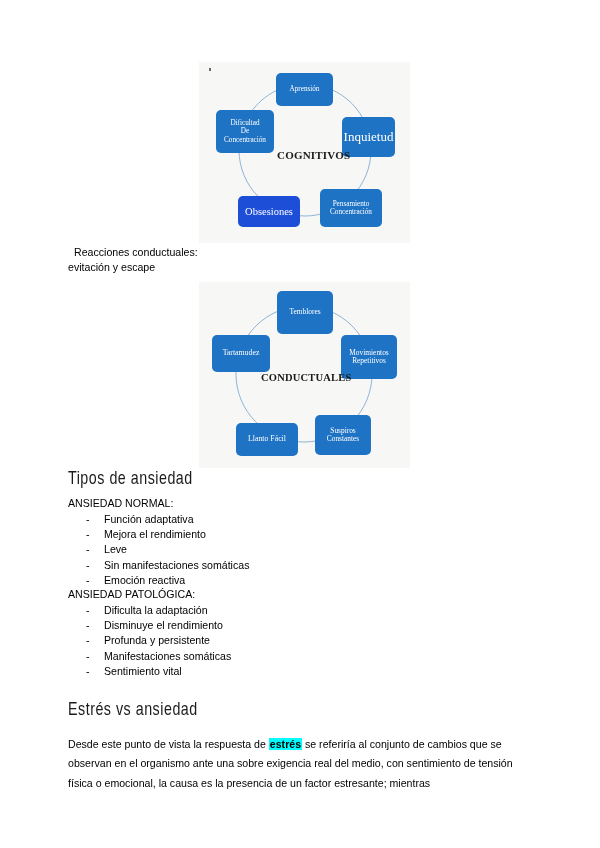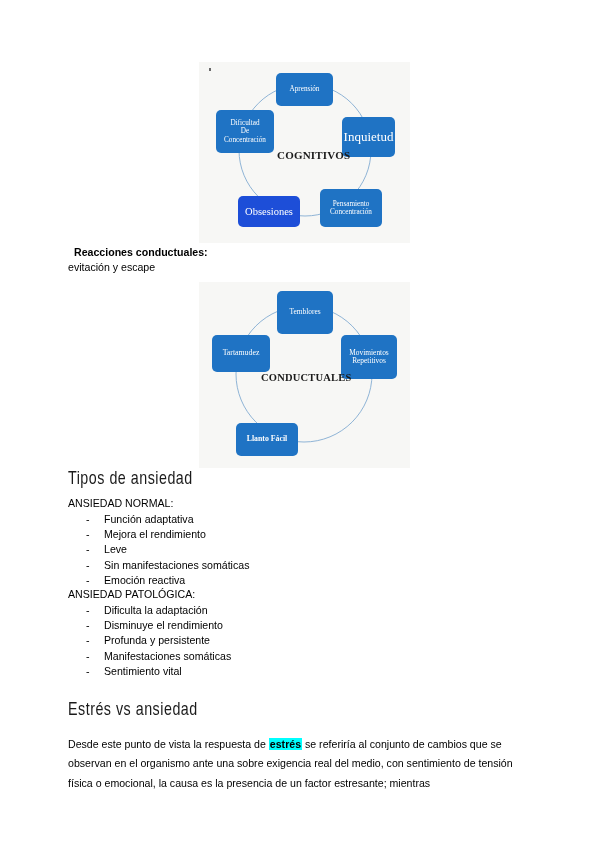--- a/index.html
+++ b/index.html
@@ -98,21 +98,21 @@
   #con-center  { left: 62px;  top: 90px;  font-size: 10.5px; }
 
   
   .txt {
     position: absolute;
     font-family: "Liberation Sans", sans-serif;
     font-size: 10.6px;
     color: #000;
     white-space: nowrap;
   }
-  .bold { font-weight: bold; padding-left: 6px; }
+  .bold { font-weight: normal; padding-left: 6px; }
 
   .display-heading {
     position: absolute;
     font-family: "Liberation Sans Narrow", "Liberation Sans", sans-serif;
     font-size: 17px;
     font-weight: normal;
     color: #1a1a1a;
     letter-spacing: 0.6px;
     white-space: nowrap;
     transform: scaleX(0.84) scaleY(1.12);
@@ -225,22 +225,28 @@
         <span>Temblores</span>
       </div>
 
       <div class="node" id="con-movim" style="background: rgb(31, 115, 196);">
         <div>
           <span>Movimientos</span>
           <span>Repetitivos</span>
         </div>
       </div>
 
-
-      <div class="node" id="con-llanto" style="background: rgb(31, 115, 196); font-weight: bold;">
+      <div class="node" id="con-suspi" style="background: rgb(31, 115, 196);">
+        <div>
+          <span>Suspiros</span>
+          <span>Constantes</span>
+        </div>
+      </div>
+
+      <div class="node" id="con-llanto" style="background: rgb(31, 115, 196);">
         <span>Llanto Fácil</span>
       </div>
 
       <div class="node" id="con-tarta" style="background: rgb(31, 115, 196);">
         <span>Tartamudez</span>
       </div>
 
       <div class="center-label" id="con-center">CONDUCTUALES</div>
     </div>
   </div>

